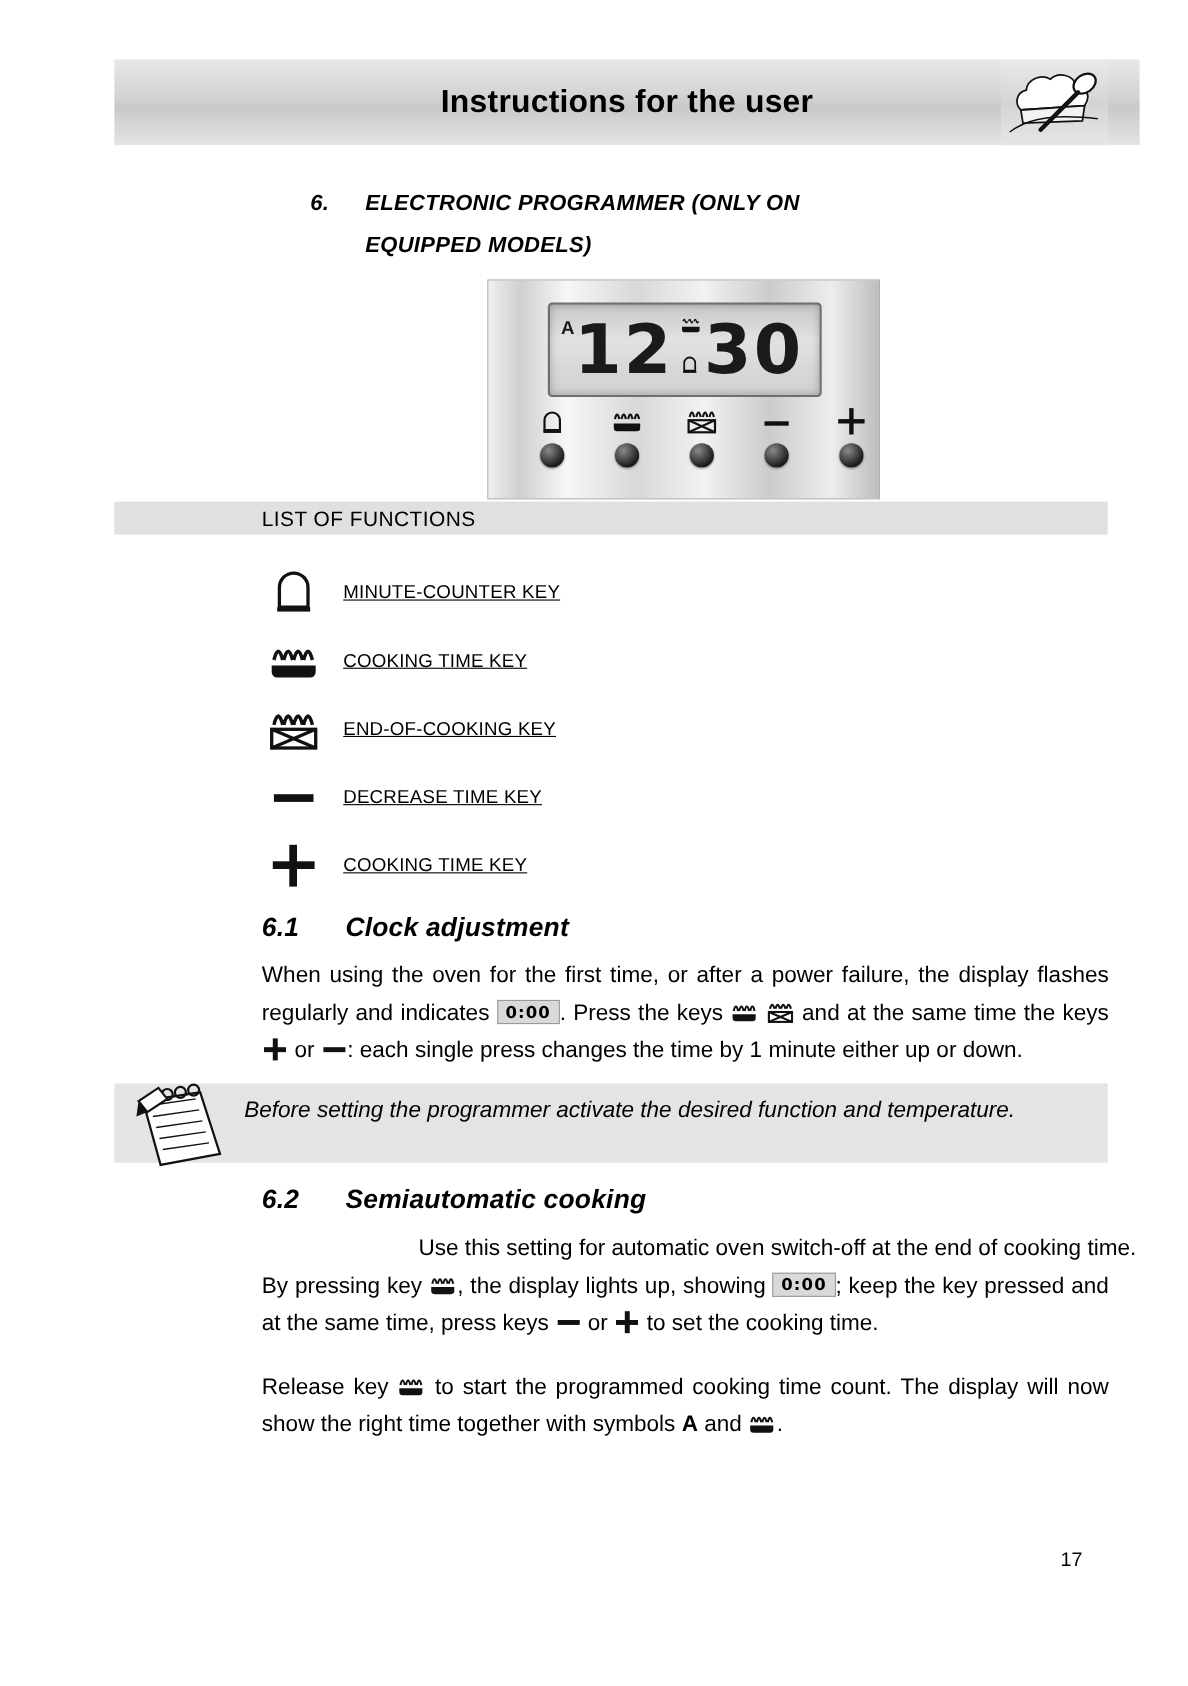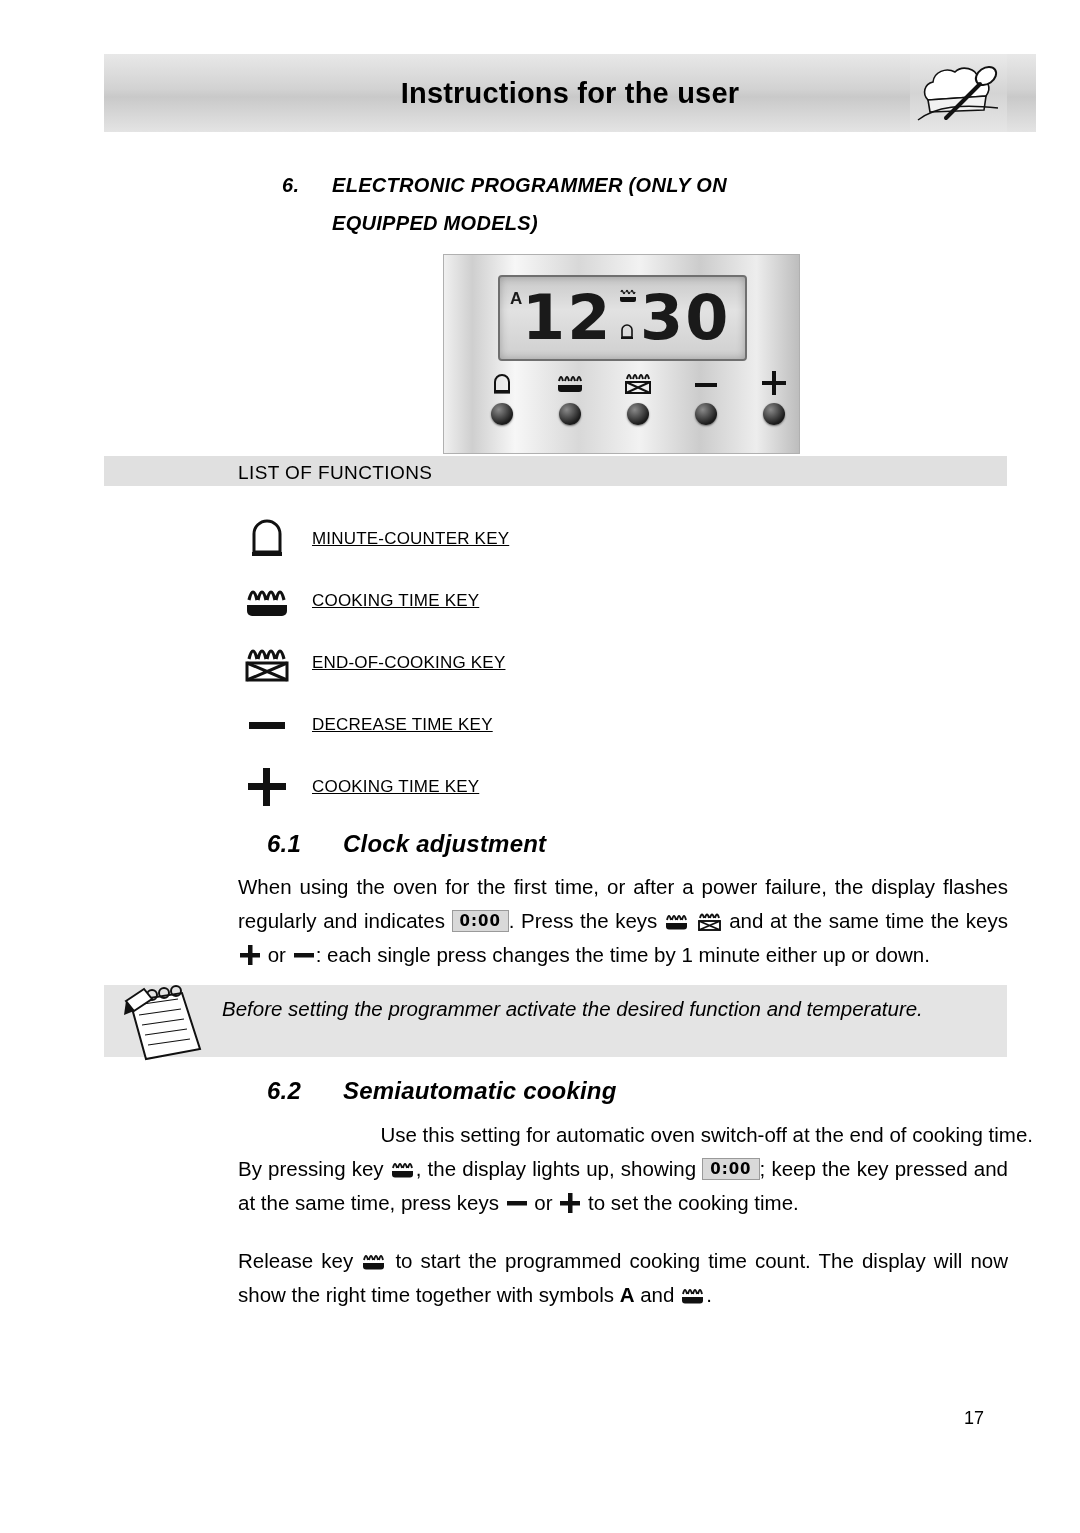--- a/index.html
+++ b/index.html
@@ -193,21 +193,21 @@
   }
 
   
   .sub-head {
     position: absolute;
     font-size: 24px;
     font-weight: bold;
     font-style: italic;
     letter-spacing: 0.2px;
   }
-  .sub-head .n { display: inline-block; width: 76px; margin-left: 29px; }
+  .sub-head .n { display: inline-block; width: 76px; }
 
   .para {
     position: absolute;
     font-size: 20.5px;
     line-height: 34px;
     text-align: justify;
     text-justify: inter-word;
   }
   .para.nojust { text-align: left; }
 

